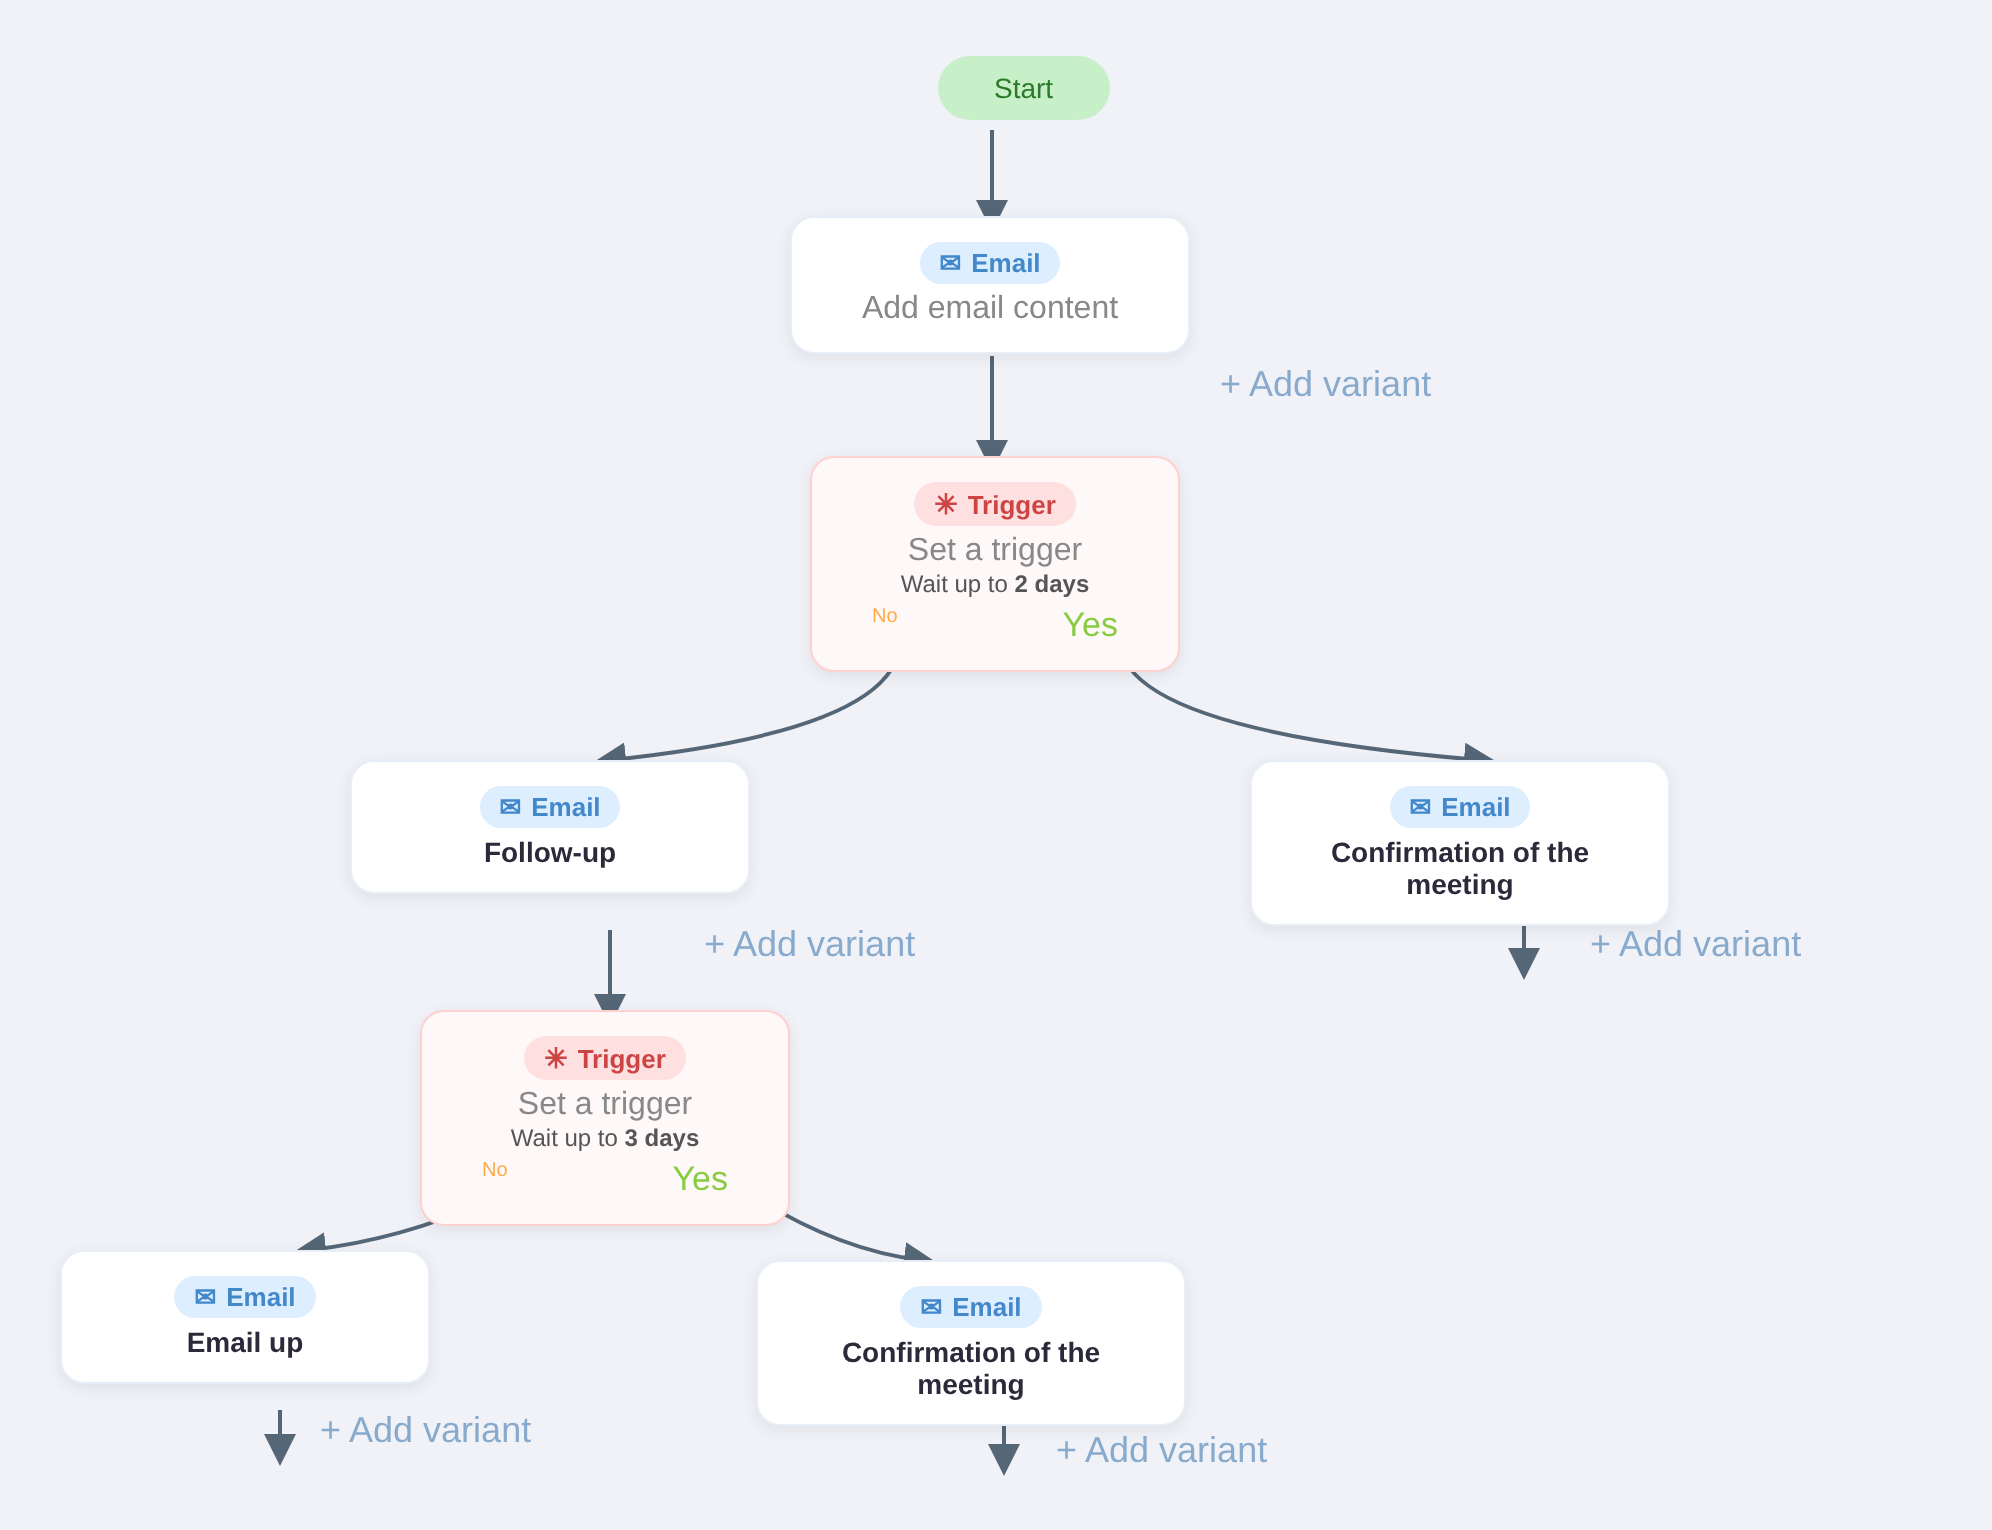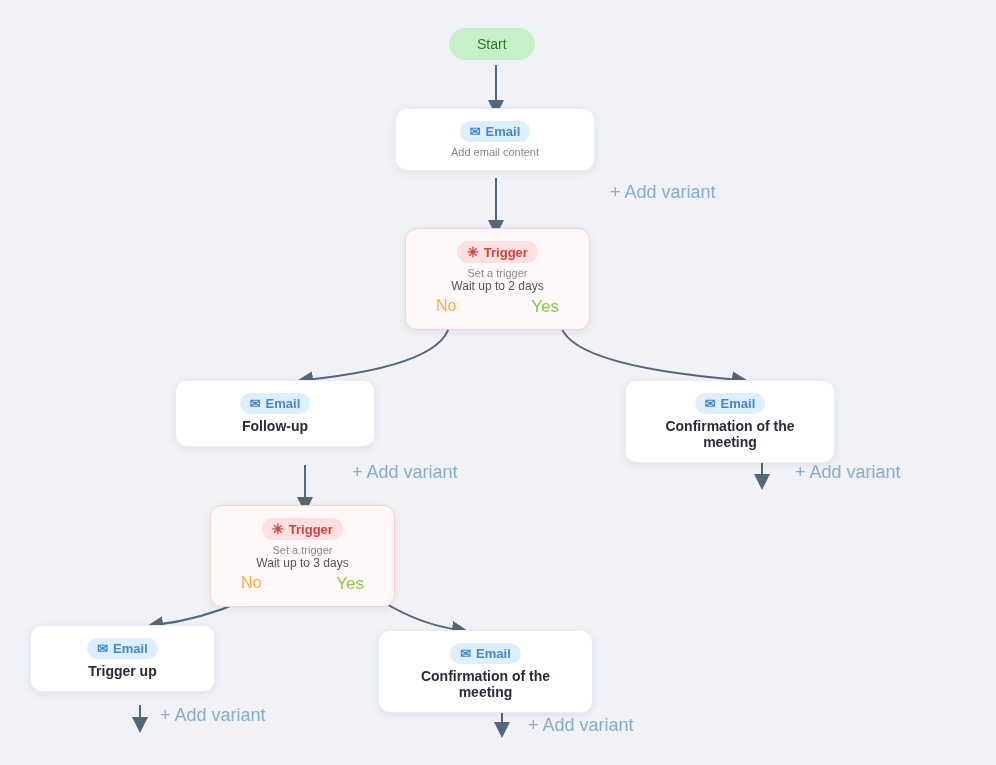--- a/index.html
+++ b/index.html
@@ -78,40 +78,40 @@
       font-weight: 600;
       color: #cc4444;
     }
     .node-title {
       font-size: 14px;
       font-weight: 700;
       color: #2a2a3a;
       text-align: center;
     }
     .node-subtitle {
-      font-size: 11px;
+      font-size: 16px;
       color: #888;
       text-align: right;
     }
     .node-wait {
       font-size: 12px;
       color: #555;
       text-align: center;
     }
     .node-wait strong {
-      font-weight: 400;
+      font-weight: 700;
     }
     .branch-labels {
       display: flex;
       justify-content: space-between;
       width: 100%;
       padding: 0 10px;
       margin-top: 4px;
     }
-    .branch-no { color: #ffaa44; font-size: 16px; font-weight: 500; }
+    .branch-no { color: #ffaa44; font-size: 10px; font-weight: 500; }
     .branch-yes { color: #88cc44; font-size: 17px; font-weight: 500; }
     .add-variant {
       font-size: 18px;
       color: #88aacc;
       cursor: pointer;
       position: absolute;
     }
     svg.arrows {
       position: absolute;
       top: 0; left: 0;
@@ -146,21 +146,21 @@
 
     <path d="M 380 600 Q 420 625 460 630" stroke="#556677" stroke-width="2" fill="none" marker-end="url(#arrowhead)"></path>
 
     <line x1="762" y1="462" x2="762" y2="482" stroke="#556677" stroke-width="2" marker-end="url(#arrowhead)"></line>
 
     <line x1="140" y1="705" x2="140" y2="725" stroke="#556677" stroke-width="2" marker-end="url(#arrowhead)"></line>
 
     <line x1="502" y1="710" x2="502" y2="730" stroke="#556677" stroke-width="2" marker-end="url(#arrowhead)"></line>
   </svg>
 
-  <div class="node node-start" style="left:449px; top:28px;">
+  <div class="node node-start" style="left:469px; top:28px;">
     <span>Start</span>
   </div>
 
   <div class="node node-email" style="left:395px; top:108px; width:200px;">
     <div class="node-header">
       <div class="email-badge">
         <span style="font-size:13px;">✉</span>
         <span>Email</span>
       </div>
     </div>
@@ -235,21 +235,21 @@
     </div>
   </div>
 
   <div class="node node-email" style="left:30px; top:625px; width:185px;">
     <div class="node-header">
       <div class="email-badge">
         <span style="font-size:13px;">✉</span>
         <span>Email</span>
       </div>
     </div>
-    <div class="node-title">Trigger up</div>
+    <div class="node-title">Email up</div>
   </div>
 
   <div class="add-variant" style="left:160px; top:705px;">
     <span>+ Add variant</span>
   </div>
 
   <div class="node node-email" style="left:378px; top:630px; width:215px;">
     <div class="node-header">
       <div class="email-badge">
         <span style="font-size:13px;">✉</span>

